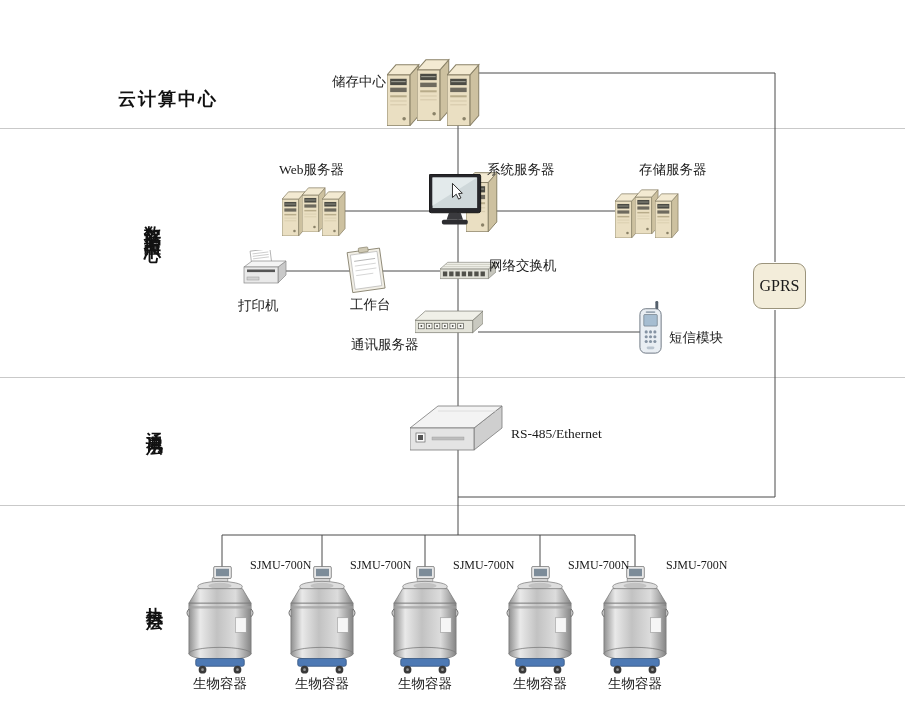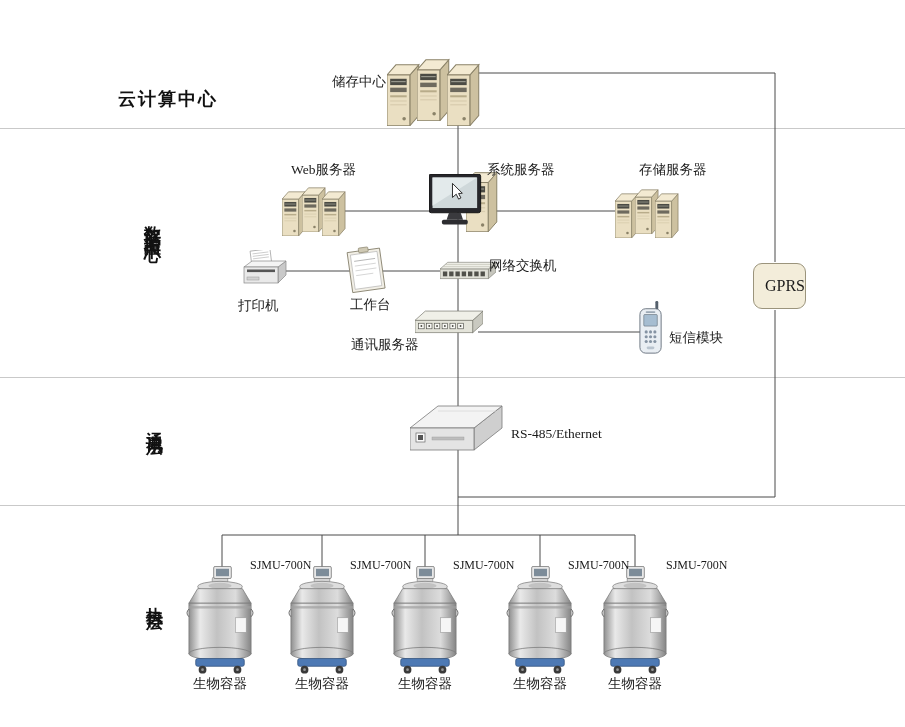--- a/index.html
+++ b/index.html
@@ -7,21 +7,21 @@
   body { font-family:"Liberation Serif", serif; position:relative; overflow:hidden; color:#1a1a1a; }
   .canvas { position:absolute; left:0; top:0; width:905px; height:727px; }
   .wires-svg { position:absolute; left:0; top:0; }
   .divider { position:absolute; left:0; width:905px; height:1px; background:#c9c9c9; }
   .lbl { position:absolute; font-size:13.5px; white-space:nowrap; }
   .lbl-sm { position:absolute; font-size:12px; white-space:nowrap; }
   .layer-lbl { position:absolute; font-weight:bold; font-size:18px; letter-spacing:2px; color:#111; white-space:nowrap;margin-left:43px; }
   .vert { writing-mode:vertical-rl; text-orientation:upright; letter-spacing:4px; }
   .gprs-box { position:absolute; left:753px; top:263px; width:53px; height:46px;
               border:1px solid #9b947c; background:#f3edda; border-radius:9px;
-              display:flex; align-items:center; justify-content:flex-end; font-size:16px; }
+              display:flex; align-items:center; justify-content:center; font-size:16px; }
 </style>
 </head>
 <body>
 
 <div class="canvas">
 
   <div class="divider" style="top:128px"></div>
   <div class="divider" style="top:377px"></div>
   <div class="divider" style="top:505px"></div>
 
@@ -230,21 +230,21 @@
     <use href="#sensor" xlink:href="#sensor" x="531" y="566" width="19" height="13"></use>
     <use href="#sensor" xlink:href="#sensor" x="626" y="566" width="19" height="13"></use>
   </svg>
 
   <div class="layer-lbl" style="left:75px; top:87px;">云计算中心</div>
   <div class="layer-lbl vert" style="left:98px; top:212px; font-size:17px;">数据监控中心</div>
   <div class="layer-lbl vert" style="left:100px; top:418px; font-size:17px;">通讯层</div>
   <div class="layer-lbl vert" style="left:100px; top:593px; font-size:17px;">执行层</div>
 
   <div class="lbl" style="left:332px; top:73px;">储存中心</div>
-  <div class="lbl" style="left:291px; top:161px;">Web服务器</div>
+  <div class="lbl" style="left:279px; top:161px;">Web服务器</div>
   <div class="lbl" style="left:487px; top:161px;">系统服务器</div>
   <div class="lbl" style="left:603px; top:161px;margin-left:36px;">存储服务器</div>
   <div class="lbl" style="left:489px; top:257px;">网络交换机</div>
   <div class="lbl" style="left:238px; top:297px;">打印机</div>
   <div class="lbl" style="left:350px; top:296px;">工作台</div>
   <div class="lbl" style="left:351px; top:336px;">通讯服务器</div>
   <div class="lbl" style="left:669px; top:329px;text-align:center;">短信模块</div>
   <div class="lbl" style="left:511px; top:426px;">RS-485/Ethernet</div>
 
   <div class="gprs-box">

